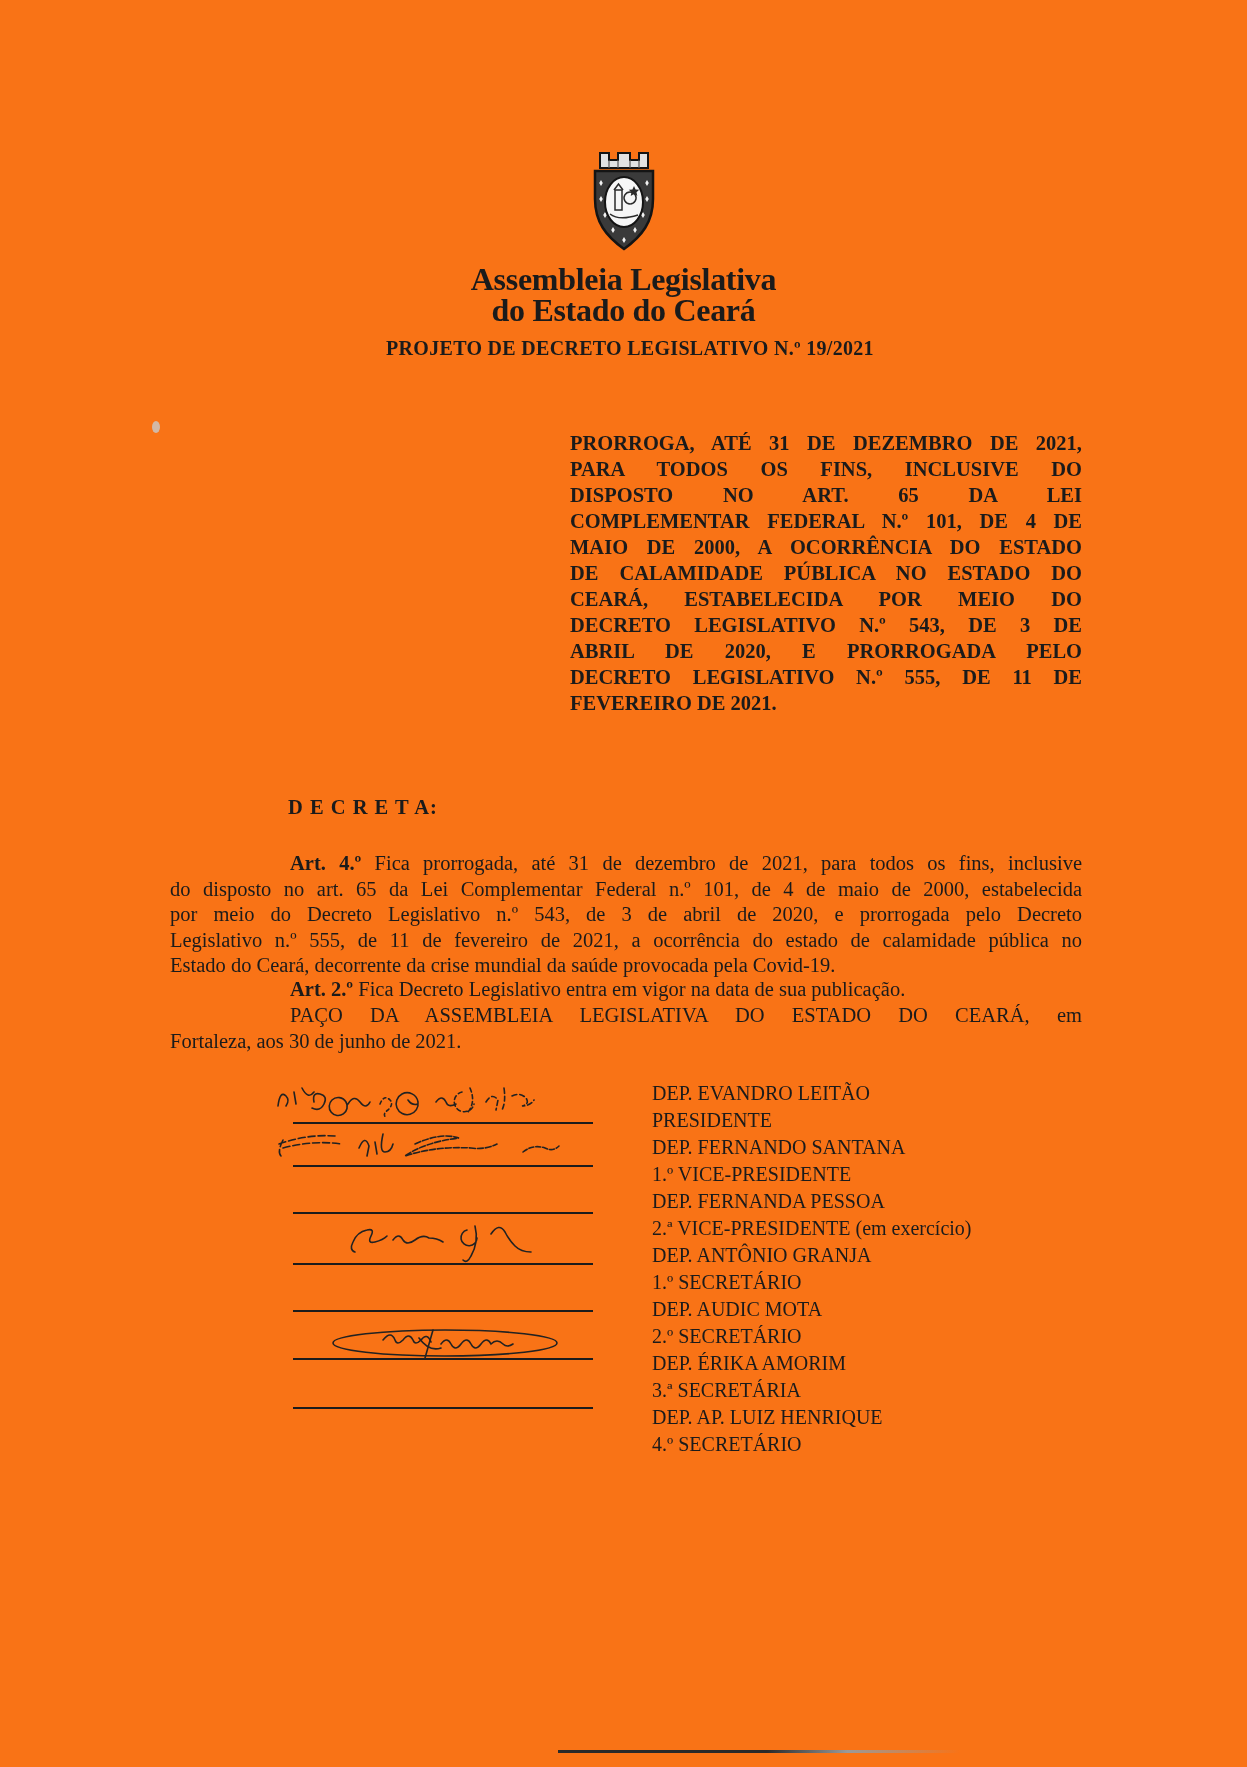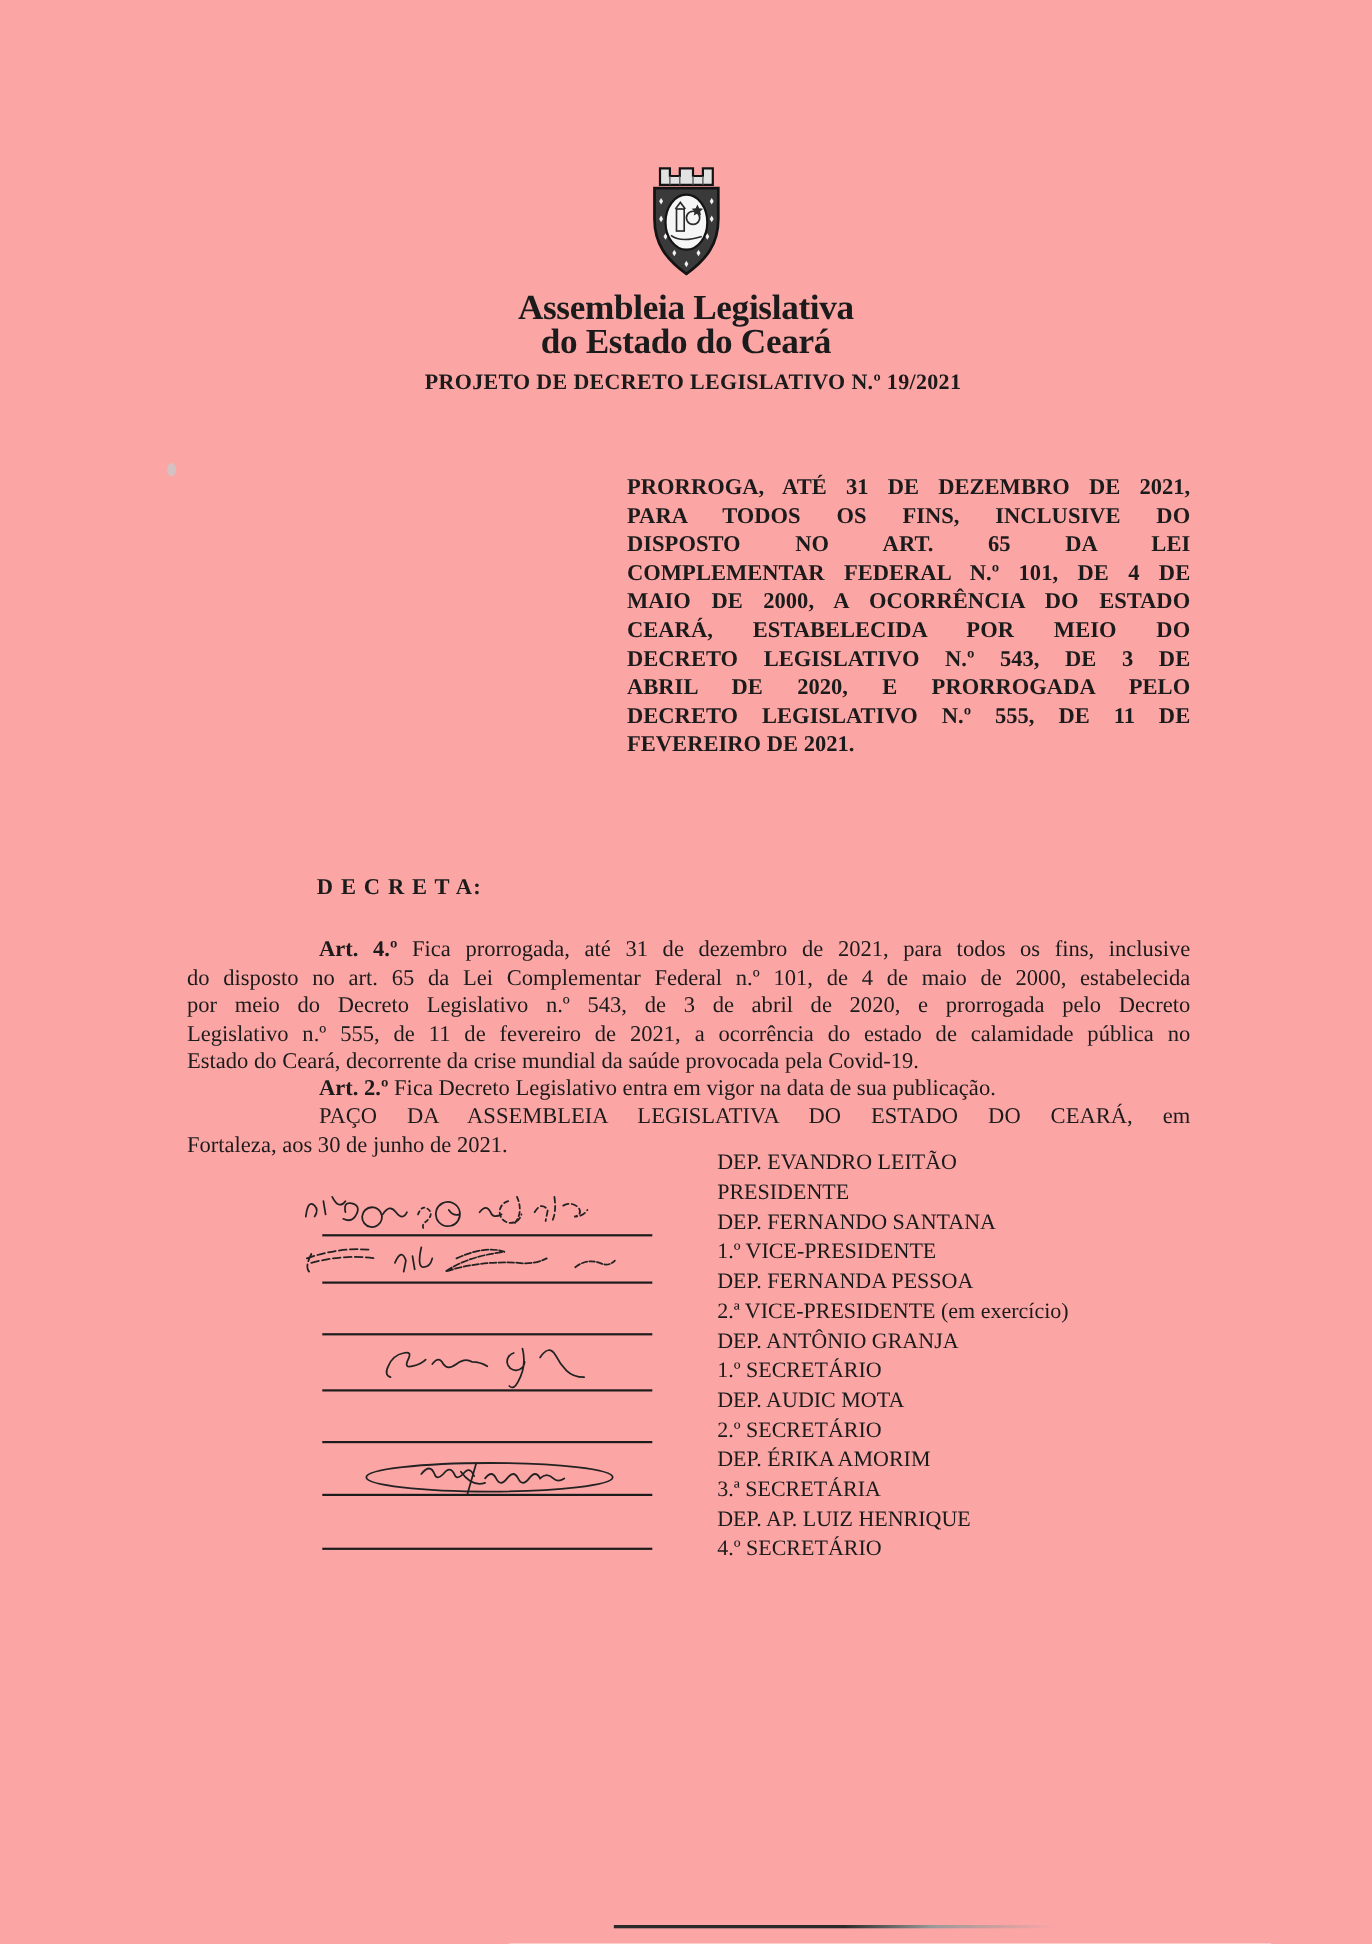--- a/index.html
+++ b/index.html
@@ -1,17 +1,17 @@
 <!DOCTYPE html>
 <html><head>
 <meta charset="utf-8">
 <style>
   html, body { margin:0; padding:0; background:#ffffff; }
   .page {
-    position:relative; width:1247px; height:1767px; background:#fca5a5;
+    position:relative; width:1247px; height:1767px; background:#f97316;
     font-family:"Liberation Serif", serif; color:#1b1b1b; overflow:hidden;
   }
 
   
   .letterhead { position:absolute; top:148px; left:0; width:100%; text-align:center; }
   .crest { display:block; margin:0 auto 10px auto; width:80px; height:106px; }
   .org-name { font-weight:bold; font-size:32px; line-height:31px; letter-spacing:-0.3px; }
 
   .doc-title {
     position:absolute; top:337px; left:174px; width:912px;
@@ -31,21 +31,21 @@
   .bodypar .ln { line-height:25.6px; text-align:justify; text-align-last:justify; }
   .bodypar .ln.first { padding-left:120px; }
   .bodypar .ln.lastln { text-align-last:left; }
   .art-label { font-weight:bold; }
   .paco-bold { font-weight:normal;margin-top:32px; }
 
   
   .sig-line { position:absolute; left:293px; width:300px; height:0; border-top:2px solid #1c1c1c; }
   .signature { position:absolute; }
   .signature path, .signature ellipse { fill:none; stroke:#222; stroke-width:1.6; stroke-linecap:round; }
-  .signatories { position:absolute; left:652px; top:1044px; font-size:20px; line-height:27px; }
+  .signatories { position:absolute; left:652px; top:1080px; font-size:20px; line-height:27px; }
   .signatories div { white-space:nowrap; }
 
   .smudge { position:absolute; left:152px; top:421px; width:8px; height:12px;
     background:#c9c9c9; border-radius:50%; opacity:0.8; }
   .scan-artifact-line { position:absolute; left:558px; top:1750px; width:402px; height:3px;
     background:linear-gradient(to right, #2a2a2a 0%, #2a2a2a 52%, #9a9a9a 72%, rgba(255,255,255,0) 100%); }
 </style>
 </head>
 <body>
 
@@ -85,20 +85,21 @@
   </header>
 
   <h1 class="doc-title">PROJETO DE DECRETO LEGISLATIVO N.º 19/2021</h1>
 
   <section class="ementa">
     <div class="ln">PRORROGA, ATÉ 31 DE DEZEMBRO DE 2021,</div>
     <div class="ln">PARA TODOS OS FINS, INCLUSIVE DO</div>
     <div class="ln">DISPOSTO NO ART. 65 DA LEI</div>
     <div class="ln">COMPLEMENTAR FEDERAL N.º 101, DE 4 DE</div>
     <div class="ln">MAIO DE 2000, A OCORRÊNCIA DO ESTADO</div>
+    <div class="ln">DE CALAMIDADE PÚBLICA NO ESTADO DO</div>
     <div class="ln">CEARÁ, ESTABELECIDA POR MEIO DO</div>
     <div class="ln">DECRETO LEGISLATIVO N.º 543, DE 3 DE</div>
     <div class="ln">ABRIL DE 2020, E PRORROGADA PELO</div>
     <div class="ln">DECRETO LEGISLATIVO N.º 555, DE 11 DE</div>
     <div class="ln last">FEVEREIRO DE 2021.</div>
   </section>
 
   <p class="decreta">D E C R E T A:</p>
 
   <div class="bodypar" style="top:851px;">

